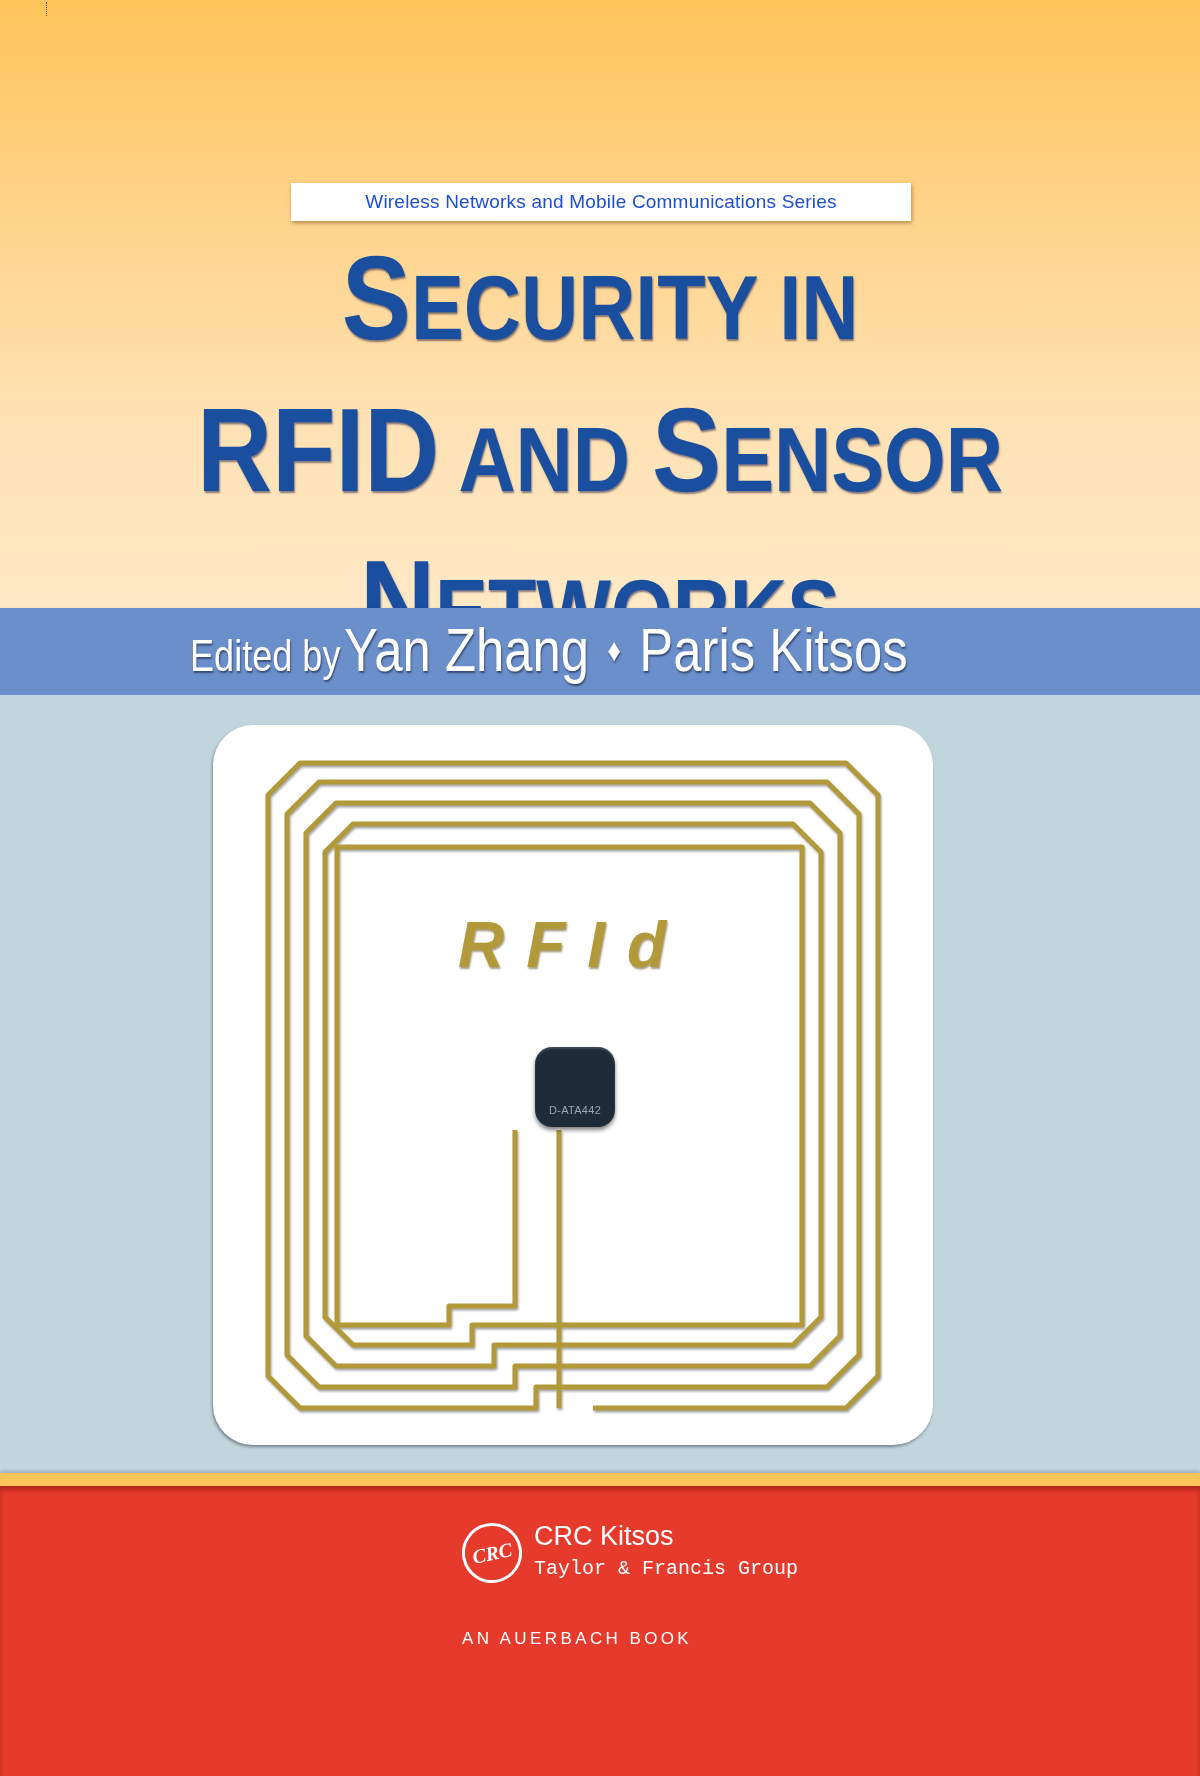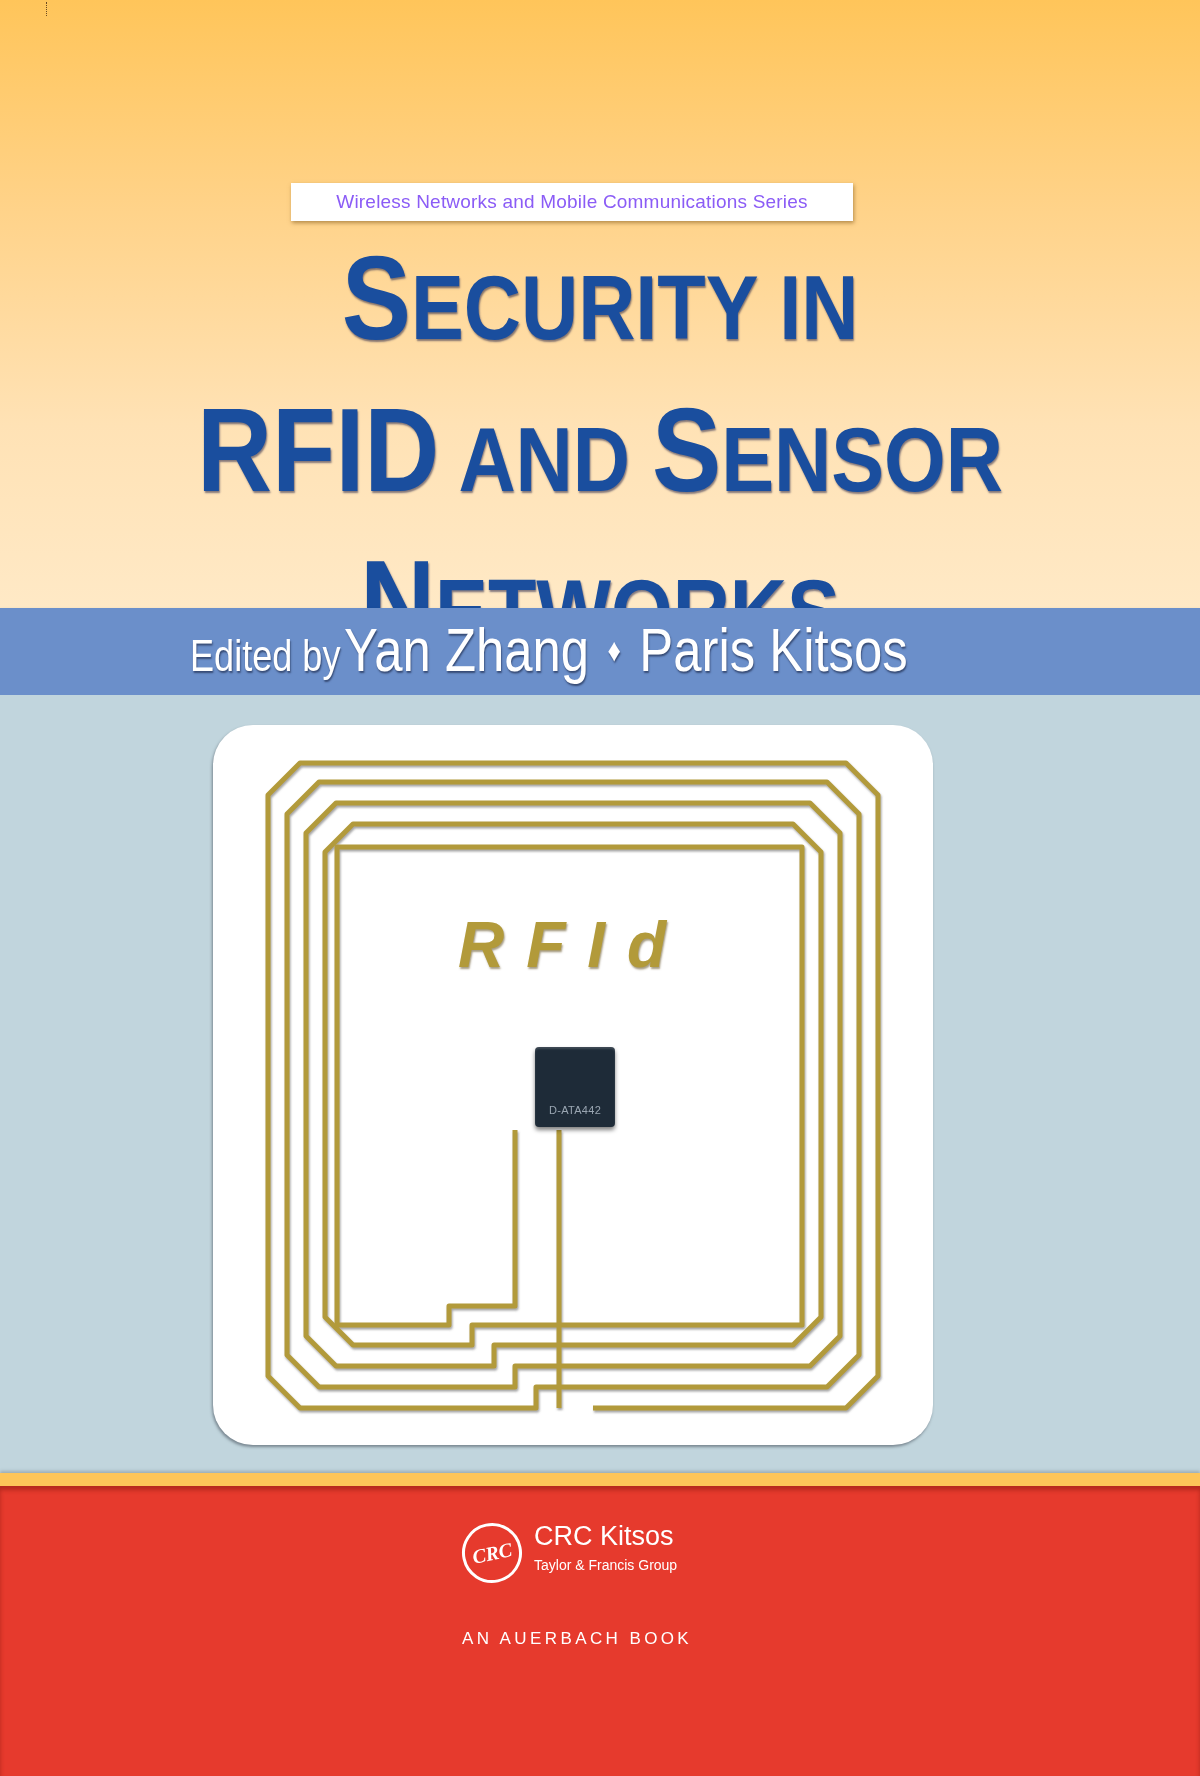--- a/index.html
+++ b/index.html
@@ -1,54 +1,54 @@
 <!DOCTYPE html>
 <html><head>
 <meta charset="utf-8">
 <style>
   html, body { margin:0; padding:0; }
   body { width:1200px; height:1776px; position:relative; overflow:hidden; font-family:"Liberation Sans", sans-serif; }
   .top { position:absolute; left:0; top:0; width:1200px; height:608px;
          background: linear-gradient(180deg, #ffc55a 0%, #ffd38a 35%, #ffe2b5 70%, #ffe9c6 100%); }
   .tick-mark { position:absolute; left:46px; top:2px; width:1px; height:14px;
          border-left:1px dotted #6b4a20; }
-  .series { position:absolute; left:291px; top:183px; width:562px; height:38px; background:#fff;
+  .series { position:absolute; left:291px; top:183px; width:620px; height:38px; background:#fff;
          box-shadow: 1px 2px 4px rgba(120,80,20,0.55); display:flex; align-items:center; justify-content:center;
-         color:#8b5cf6; font-size:19px; letter-spacing:0.2px; }
+         color:#1d4ed8; font-size:19px; letter-spacing:0.2px; }
   .title { position:absolute; left:0; top:240px; width:1200px; text-align:center; color:#1a4e9e;
          font-family:"Liberation Sans", sans-serif; font-weight:bold; line-height:116px;
          text-shadow: 1px 2px 2px rgba(30,30,70,0.55); transform:scaleX(0.88); transform-origin:600px 0; }
   .title .line { display:block; white-space:nowrap; }
   .title .big { font-size:118px; }
   .title .sm { font-size:90px; }
   .authors { position:absolute; left:0; top:608px; width:1200px; height:87px; background:#6b8fca;
          box-shadow: 0 3px 4px rgba(40,60,90,0.45); }
   .authors-inner { position:absolute; left:190px; top:6px; white-space:nowrap; color:#fff;
          text-shadow: 1px 2px 2px rgba(20,30,60,0.6); transform:scaleX(0.82); transform-origin:0 0; }
   .edited { font-size:44px; }
   .name { font-size:62px; }
   .diamond { font-size:32px; margin:0 18px; position:relative; top:-10px; }
   .mid { position:absolute; left:0; top:695px; width:1200px; height:778px; background:#c1d5dd; }
   .card { position:absolute; left:213px; top:725px; width:720px; height:720px; background:#fff; border-radius:40px;
          box-shadow: -1px 2px 3px rgba(60,70,80,0.55); }
   .card svg { position:absolute; left:0; top:0; }
   .rfid-logo { position:absolute; left:0; top:183px; width:720px; text-align:center; font-size:64px; font-weight:bold;
          color:#b29a3a; letter-spacing:22px; text-shadow: 1px 2px 2px rgba(80,60,10,0.5); font-style:italic; }
-  .chip { position:absolute; left:322px; top:322px; width:80px; height:80px; background:#1e2b38; border-radius:4px;
+  .chip { position:absolute; left:322px; top:322px; width:80px; height:80px; background:#1e2b38; border-radius:17px;
          box-shadow: 0 3px 4px rgba(0,0,0,0.5), inset 0 2px 2px rgba(255,255,255,0.15); }
   .chip-label { position:absolute; left:0; bottom:11px; width:80px; text-align:center; color:#9aa6b2; font-size:11px; letter-spacing:0.3px; }
   .stripe { position:absolute; left:0; top:1473px; width:1200px; height:13px; background:#fdc559;
          box-shadow: 0 -2px 3px rgba(90,100,110,0.35); }
   .bottom { position:absolute; left:0; top:1486px; width:1200px; height:290px; background:#e63a2d;
          box-shadow: inset 0 4px 4px rgba(120,20,10,0.45); }
   .publisher { position:absolute; left:462px; top:1523px; width:260px; height:90px; color:#fff; }
   .crc-circle { position:absolute; left:0; top:0; width:60px; height:60px; border:3px solid #fff; border-radius:50%; box-sizing:border-box;
          display:flex; align-items:center; justify-content:center; font-family:"Liberation Serif", serif; font-style:italic; font-weight:bold; font-size:20px; transform:rotate(-12deg); }
   .crc-press { position:absolute; left:72px; top:-2px; font-size:27px; white-space:nowrap; }
-  .tf-group { position:absolute; left:72px; top:34px; font-size:14px; white-space:nowrap; }
+  .tf-group { position:absolute; left:72px; top:34px; font-size:20px; white-space:nowrap;font-family:Liberation Mono, monospace; }
   .auerbach { position:absolute; left:0; top:66px; font-size:17px; letter-spacing:3.4px; white-space:nowrap;margin-top:40px; }
 </style>
 </head>
 <body>
 
 <div class="top">
   <div class="tick-mark"></div>
   <div class="series">
     <span>Wireless Networks and Mobile Communications Series</span>
   </div>

